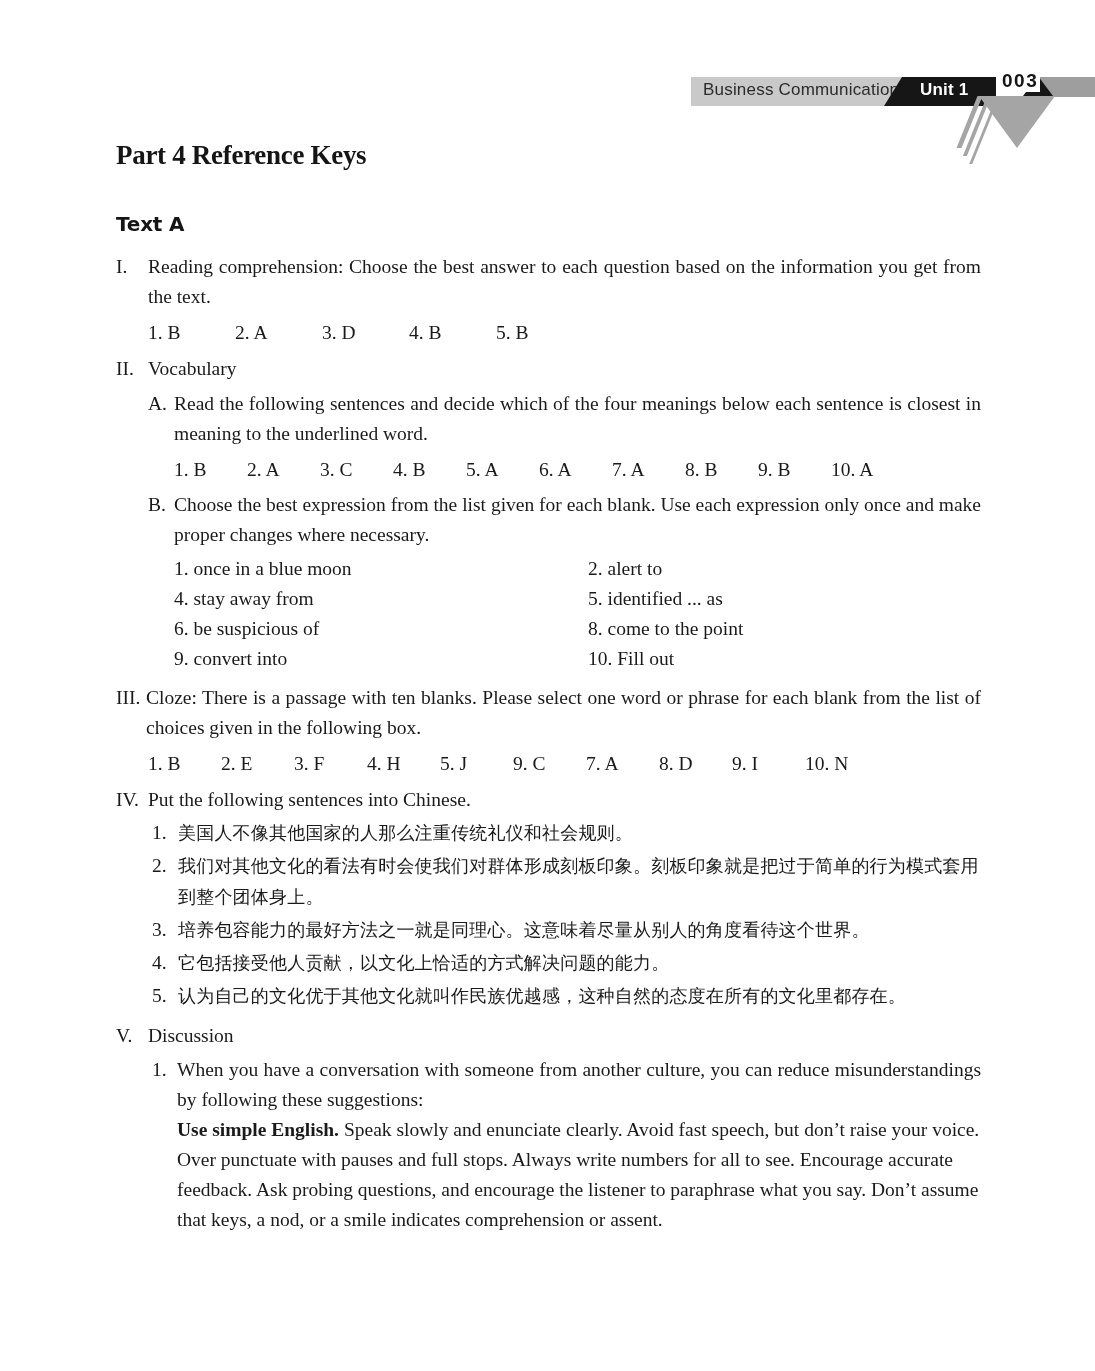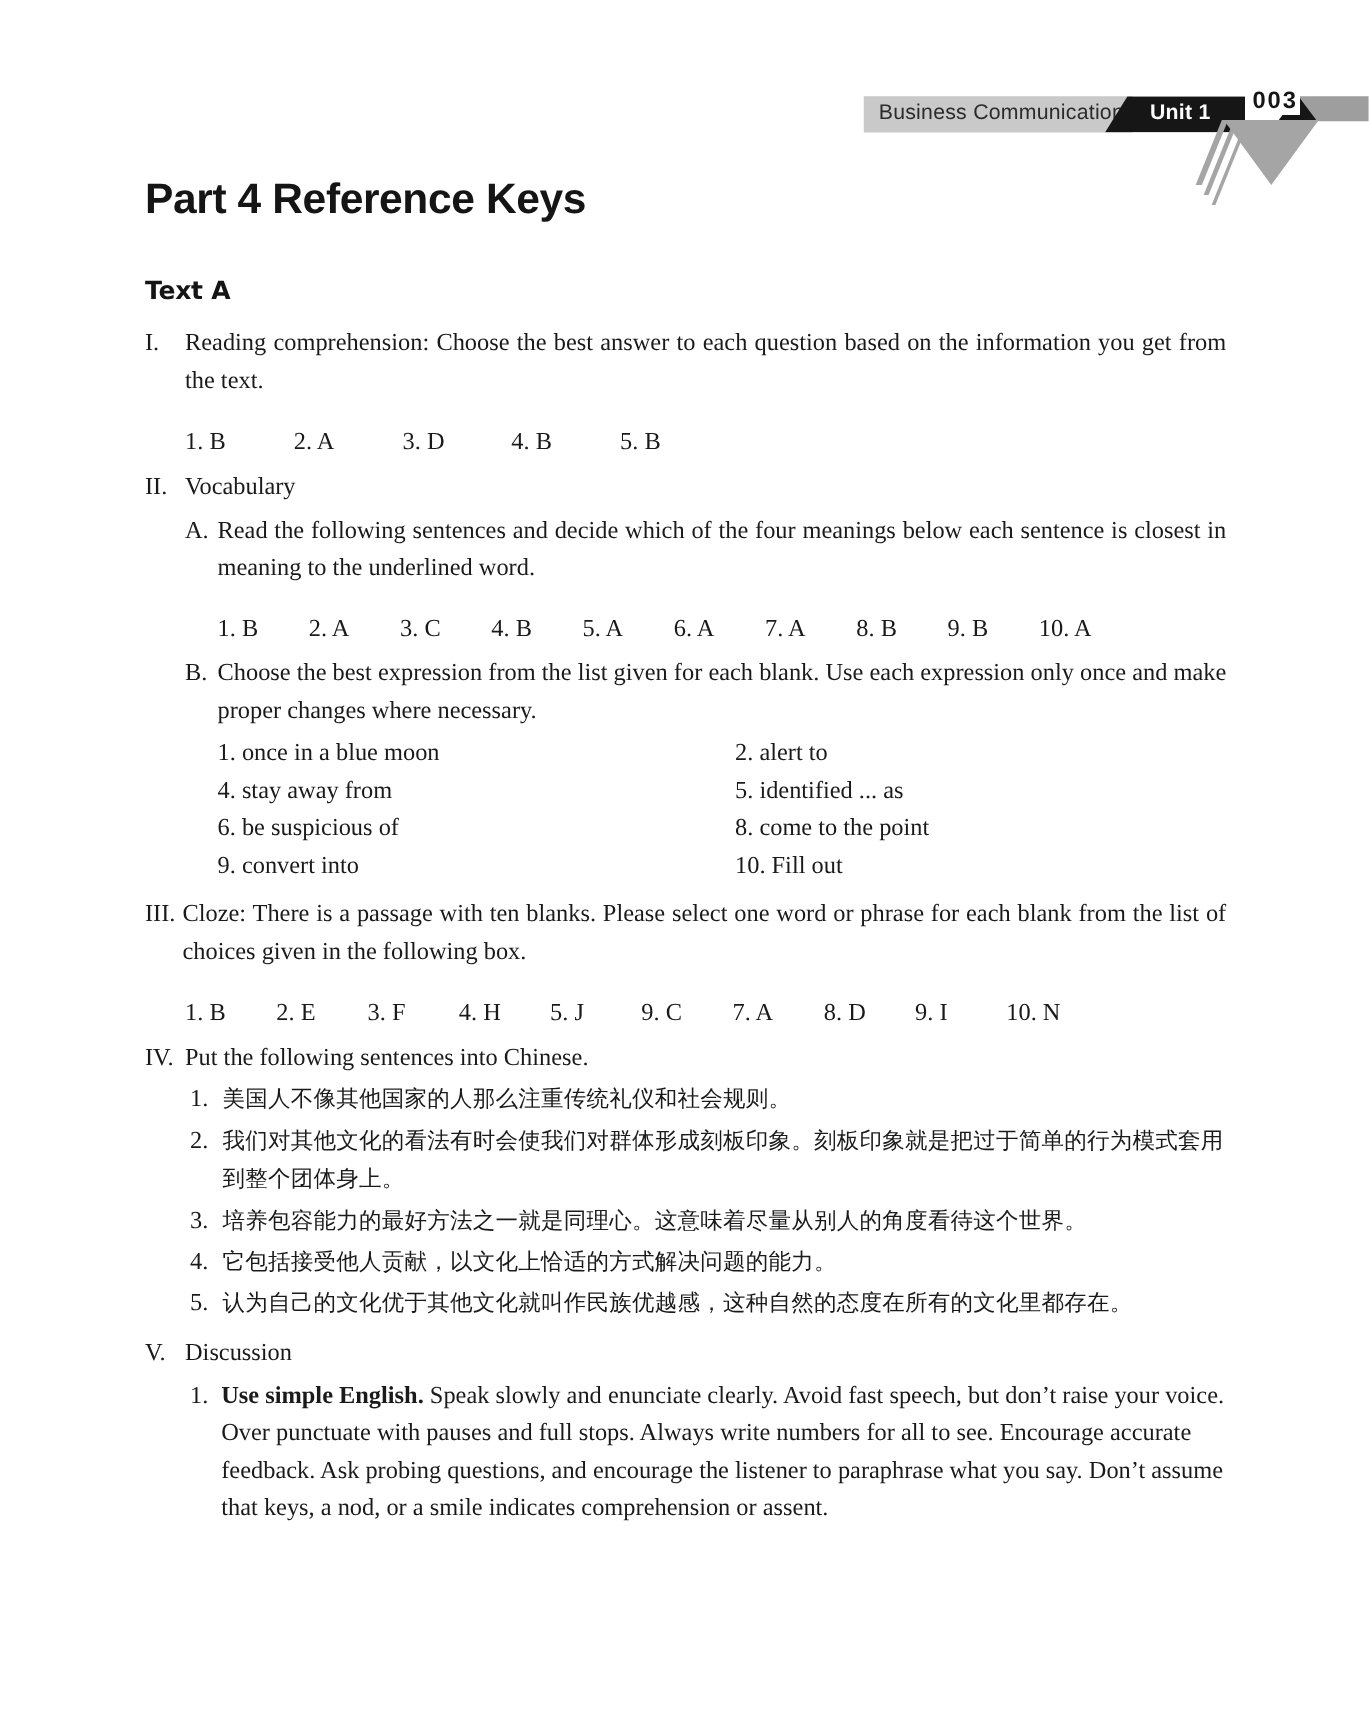--- a/index.html
+++ b/index.html
@@ -111,22 +111,22 @@
   .hdr-streak.s3 { left: 983px; top: 30px; width: 3px;  height: 68px; transform: skewX(-22deg); }
 
   
   .content {
     position: absolute;
     left: 116px;
     top: 140px;
     width: 865px;
   }
   h1.part-title {
-    font-family: Liberation Sans, sans-serif;
-    font-size: 34px;
+    font-family: Liberation Serif, serif;
+    font-size: 27px;
     font-weight: bold;
     margin: 0 0 16px 0;
     padding: 0;
     letter-spacing: -0.3px;
     color: #151515;
   }
   h2.text-title {
     font-family: "DejaVu Sans", "Liberation Sans", sans-serif;
     font-size: 20px;
     font-weight: bold;
@@ -152,21 +152,21 @@
   .roman-body {
     flex: 1 1 auto;
     text-align: justify;
     text-justify: inter-word;
     font-size: 19.5px;
     line-height: 30px;
   }
   .roman-body.nojust { text-align: left; }
 
   .answer-row {
-    margin-top: 19px;
+    margin-top: 6px;
     margin-left: 32px;
     font-size: 19.5px;
     line-height: 30px;
     display: flex;
   }
   .answer-row .ans {
     display: inline-block;
     white-space: nowrap;
   }
   .answer-row.five .ans { width: 87px; }
@@ -357,19 +357,20 @@
     <div class="cn-body">认为自己的文化优于其他文化就叫作民族优越感，这种自然的态度在所有的文化里都存在。</div>
   </div>
 
   <div class="roman-item" style="margin-top:10px;">
     <div class="roman-marker">V.</div>
     <div class="roman-body nojust">Discussion</div>
   </div>
   <div class="num-item">
     <div class="num-marker">1.</div>
     <div class="num-body">
+      <p>When you have a conversation with someone from another culture, you can reduce misunderstandings by following these suggestions:</p>
       <p class="last">
         <span class="bold-lead">Use simple English.</span><span> Speak slowly and enunciate clearly. Avoid fast speech, but don’t raise your voice. Over punctuate with pauses and full stops. Always write numbers for all to see. Encourage accurate feedback. Ask probing questions, and encourage the listener to paraphrase what you say. Don’t assume that keys, a nod, or a smile indicates comprehension or assent.</span>
       </p>
     </div>
   </div>
 
 </div>
 
 </body></html>

